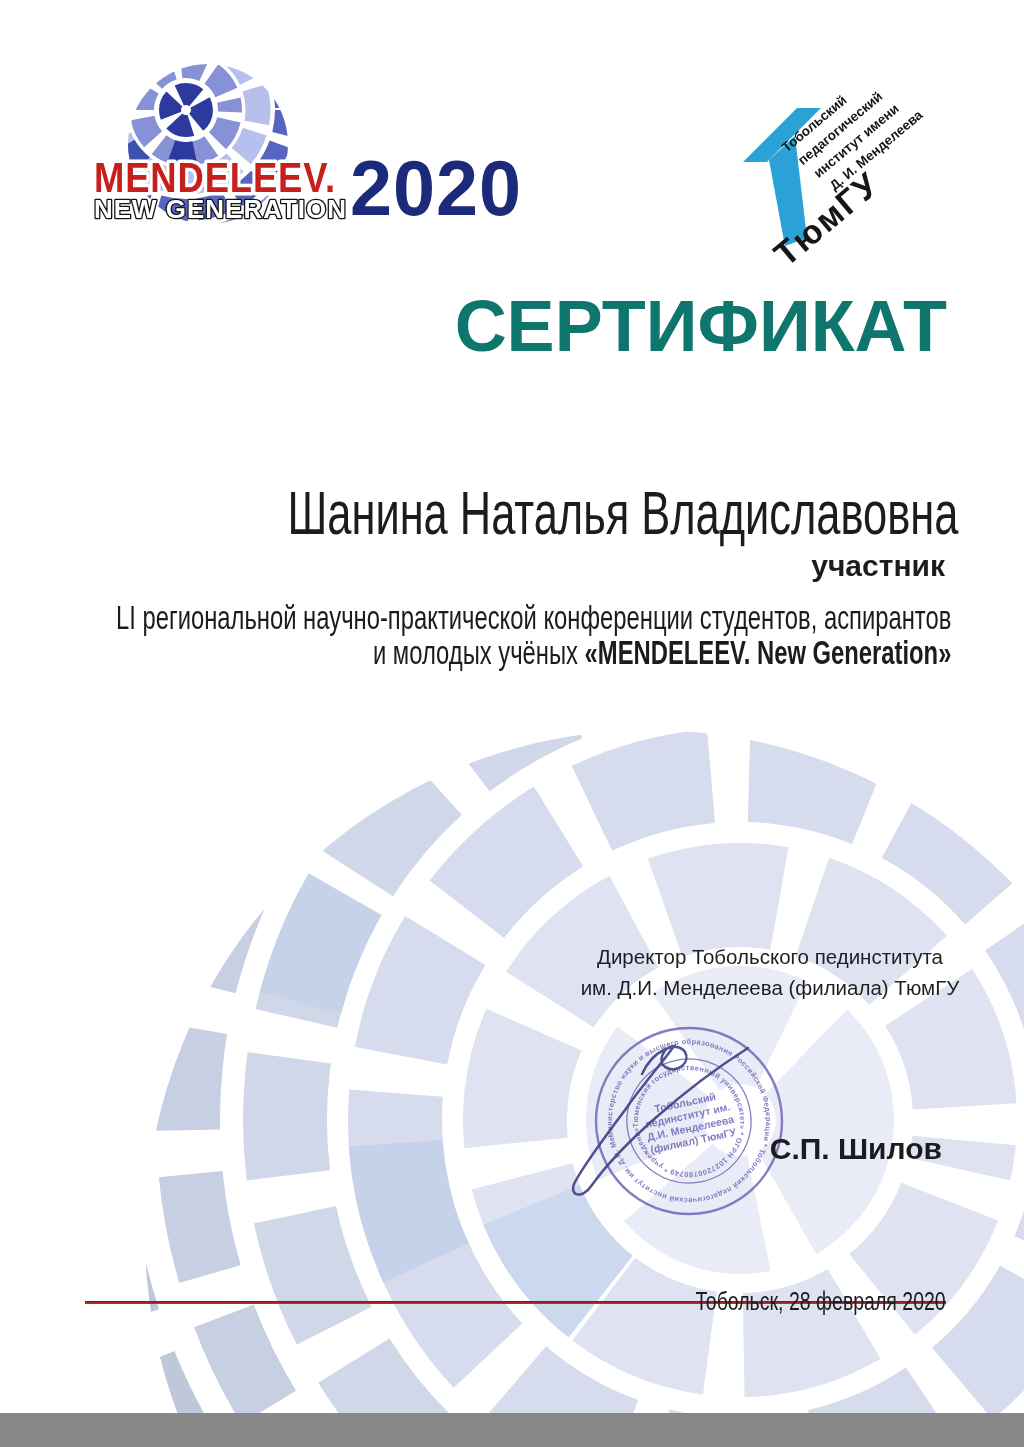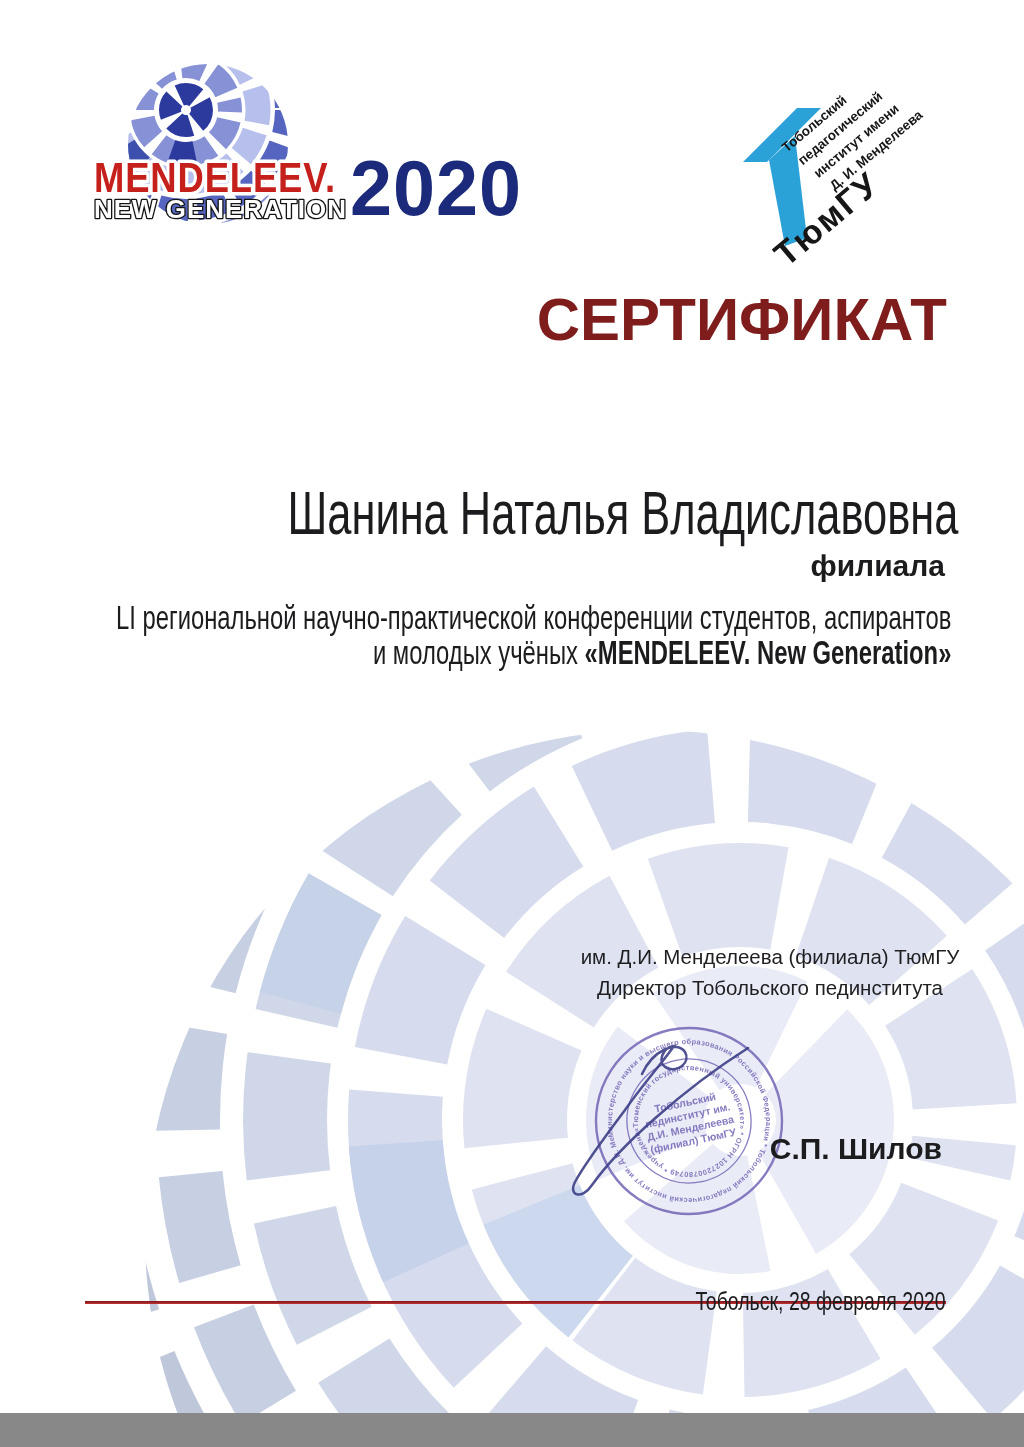--- a/index.html
+++ b/index.html
@@ -20,22 +20,22 @@
   .brand-sub{font-family:"Liberation Sans",sans-serif; font-weight:700; font-size:25px;
              fill:#ffffff; stroke:#141414; stroke-width:2.6px; paint-order:stroke; stroke-linejoin:round; letter-spacing:1px;}
   .brand-year{font-family:"Liberation Sans",sans-serif; font-weight:800; font-size:78px; fill:#1b2a7a; letter-spacing:1px;}
 
   .logo-right{position:absolute; left:733px; top:58px; z-index:3;}
   .tsu-small{font-family:"Liberation Sans",sans-serif; font-weight:700; font-size:13.5px; fill:#161616;}
   .tsu-big{font-family:"Liberation Sans",sans-serif; font-weight:700; font-size:34px; fill:#161616; letter-spacing:2px;}
 
   
   .title{position:absolute; right:77px; top:290px; z-index:3; margin:0;
-         font-size:60px; font-weight:700; line-height:1; letter-spacing:0;
-         color:#7f1d1d; white-space:nowrap;}
+         font-size:72px; font-weight:700; line-height:1; letter-spacing:0;
+         color:#0f766e; white-space:nowrap;}
   .recipient{position:absolute; right:66px; top:482px; z-index:3;
          font-size:62px; font-weight:400; line-height:1; white-space:nowrap;
          transform:scaleX(0.70); transform-origin:100% 50%;}
   .role{position:absolute; right:79px; top:549px; z-index:3;
          font-size:30px; font-weight:700; white-space:nowrap;}
   .event{position:absolute; right:73px; top:600px; z-index:3; text-align:right;
          font-size:34px; line-height:35px; white-space:nowrap;
          transform:scaleX(0.70); transform-origin:100% 50%;}
   .event strong{font-weight:700;}
 
@@ -118,30 +118,30 @@
       <text class="tsu-small" x="108" y="118">институт имени</text>
       <text class="tsu-small" x="112" y="138">Д. И. Менделеева</text>
       <text class="tsu-big" x="26" y="166">ТюмГУ</text>
     </g>
   </svg>
 
   <h1 class="title">СЕРТИФИКАТ</h1>
 
   <div class="recipient">Шанина Наталья Владиславовна</div>
 
-  <div class="role">филиала</div>
+  <div class="role">участник</div>
 
   <div class="event">
     <div>LI региональной научно-практической конференции студентов, аспирантов</div>
     <div><span>и молодых учёных </span><strong>«MENDELEEV. New Generation»</strong></div>
   </div>
 
   <div class="director">
+    <div>Директор Тобольского пединститута</div>
     <div>им. Д.И. Менделеева (филиала) ТюмГУ</div>
-    <div>Директор Тобольского пединститута</div>
   </div>
 
   <svg class="stamp" width="212" height="206" viewBox="0 0 212 206">
     <g transform="rotate(-12 106 103)" opacity="0.82">
       <circle cx="106" cy="103" r="93" fill="none" stroke="#6e60b4" stroke-width="2.4"></circle>
       <circle cx="106" cy="103" r="62" fill="none" stroke="#6e60b4" stroke-width="1.3"></circle>
       <path id="sr1" d="M106,103 m-77,0 a77,77 0 1,1 154,0 a77,77 0 1,1 -154,0" fill="none"></path>
       <path id="sr2" d="M106,103 m-51,0 a51,51 0 1,1 102,0 a51,51 0 1,1 -102,0" fill="none"></path>
       <text class="stamp-ring"><textPath href="#sr1">Министерство науки и высшего образования Российской Федерации * Тобольский педагогический институт им. Д.И. Менделеева (филиал) *</textPath></text>
       <text class="stamp-ring"><textPath href="#sr2">«Тюменский государственный университет» * ОГРН 1027200780749 * учреждения высшего образования</textPath></text>

